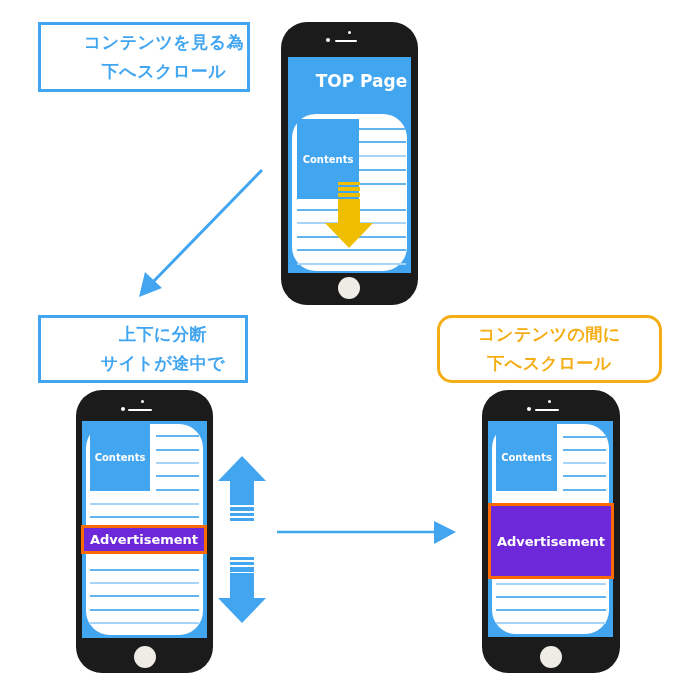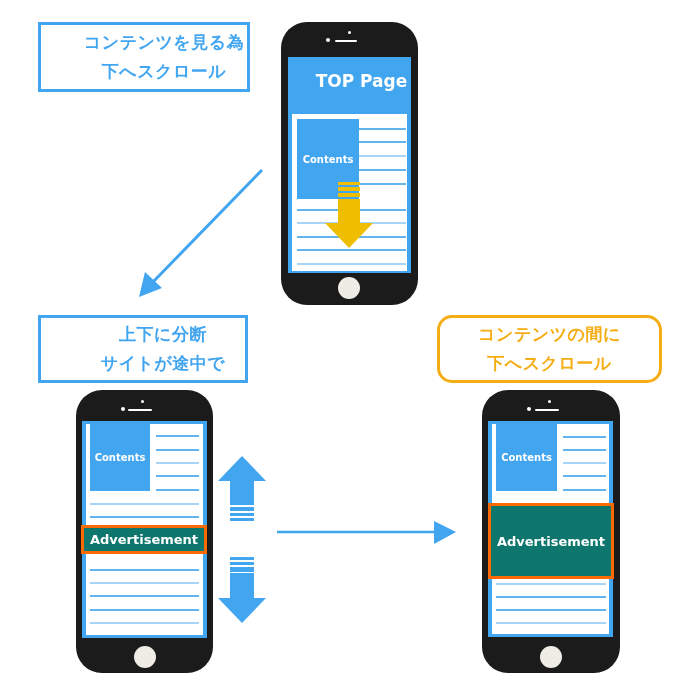--- a/index.html
+++ b/index.html
@@ -12,28 +12,28 @@
   .label-blue { border:3px solid #42a5f0; color:#42a5f0;padding-left:40px; }
   .label-orange { border:3px solid #f5ad14; color:#f5ad14; }
 
   .phone { background:#1b1b1b; border-radius:26px; }
   .speaker { position:absolute; height:2px; background:#fff; border-radius:1px; }
   .dot { position:absolute; width:4px; height:4px; border-radius:50%; background:#fff; }
   .camera { position:absolute; width:3px; height:3px; border-radius:50%; background:#fff; }
   .home { position:absolute; width:22px; height:22px; border-radius:50%; background:#efece6; }
 
   .screen { position:absolute; background:#42a5f0; }
-  .page { position:absolute; background:#ffffff; }
+  .page { position:absolute; background:#ffffff;border-radius:24px; }
   .content-block { position:absolute; background:#42a5f0; color:#fff; font-weight:bold; font-size:10px;
                    display:flex; align-items:center; justify-content:center; }
   .line { position:absolute; height:2px; background:#63b3ee; }
   .line.light { background:#a8d4f5; }
   .top-header { position:absolute; color:#fff; font-weight:bold; font-size:17px;
                 display:flex; align-items:center; justify-content:center;margin-left:12px; }
-  .ad { position:absolute; background:#0f766e; border:3px solid #ff6a00; color:#fff; font-weight:bold;
+  .ad { position:absolute; background:#6d28d9; border:3px solid #ff6a00; color:#fff; font-weight:bold;
         display:flex; align-items:center; justify-content:center; box-sizing:border-box; }
   svg { position:absolute; overflow:visible; }
 </style>
 </head>
 <body>
 
 <div class="abs label-box label-blue" style="left:38px; top:22px; width:212px; height:70px;">
   <span>コンテンツを見る為</span>
   <span>下へスクロール</span>
 </div>

